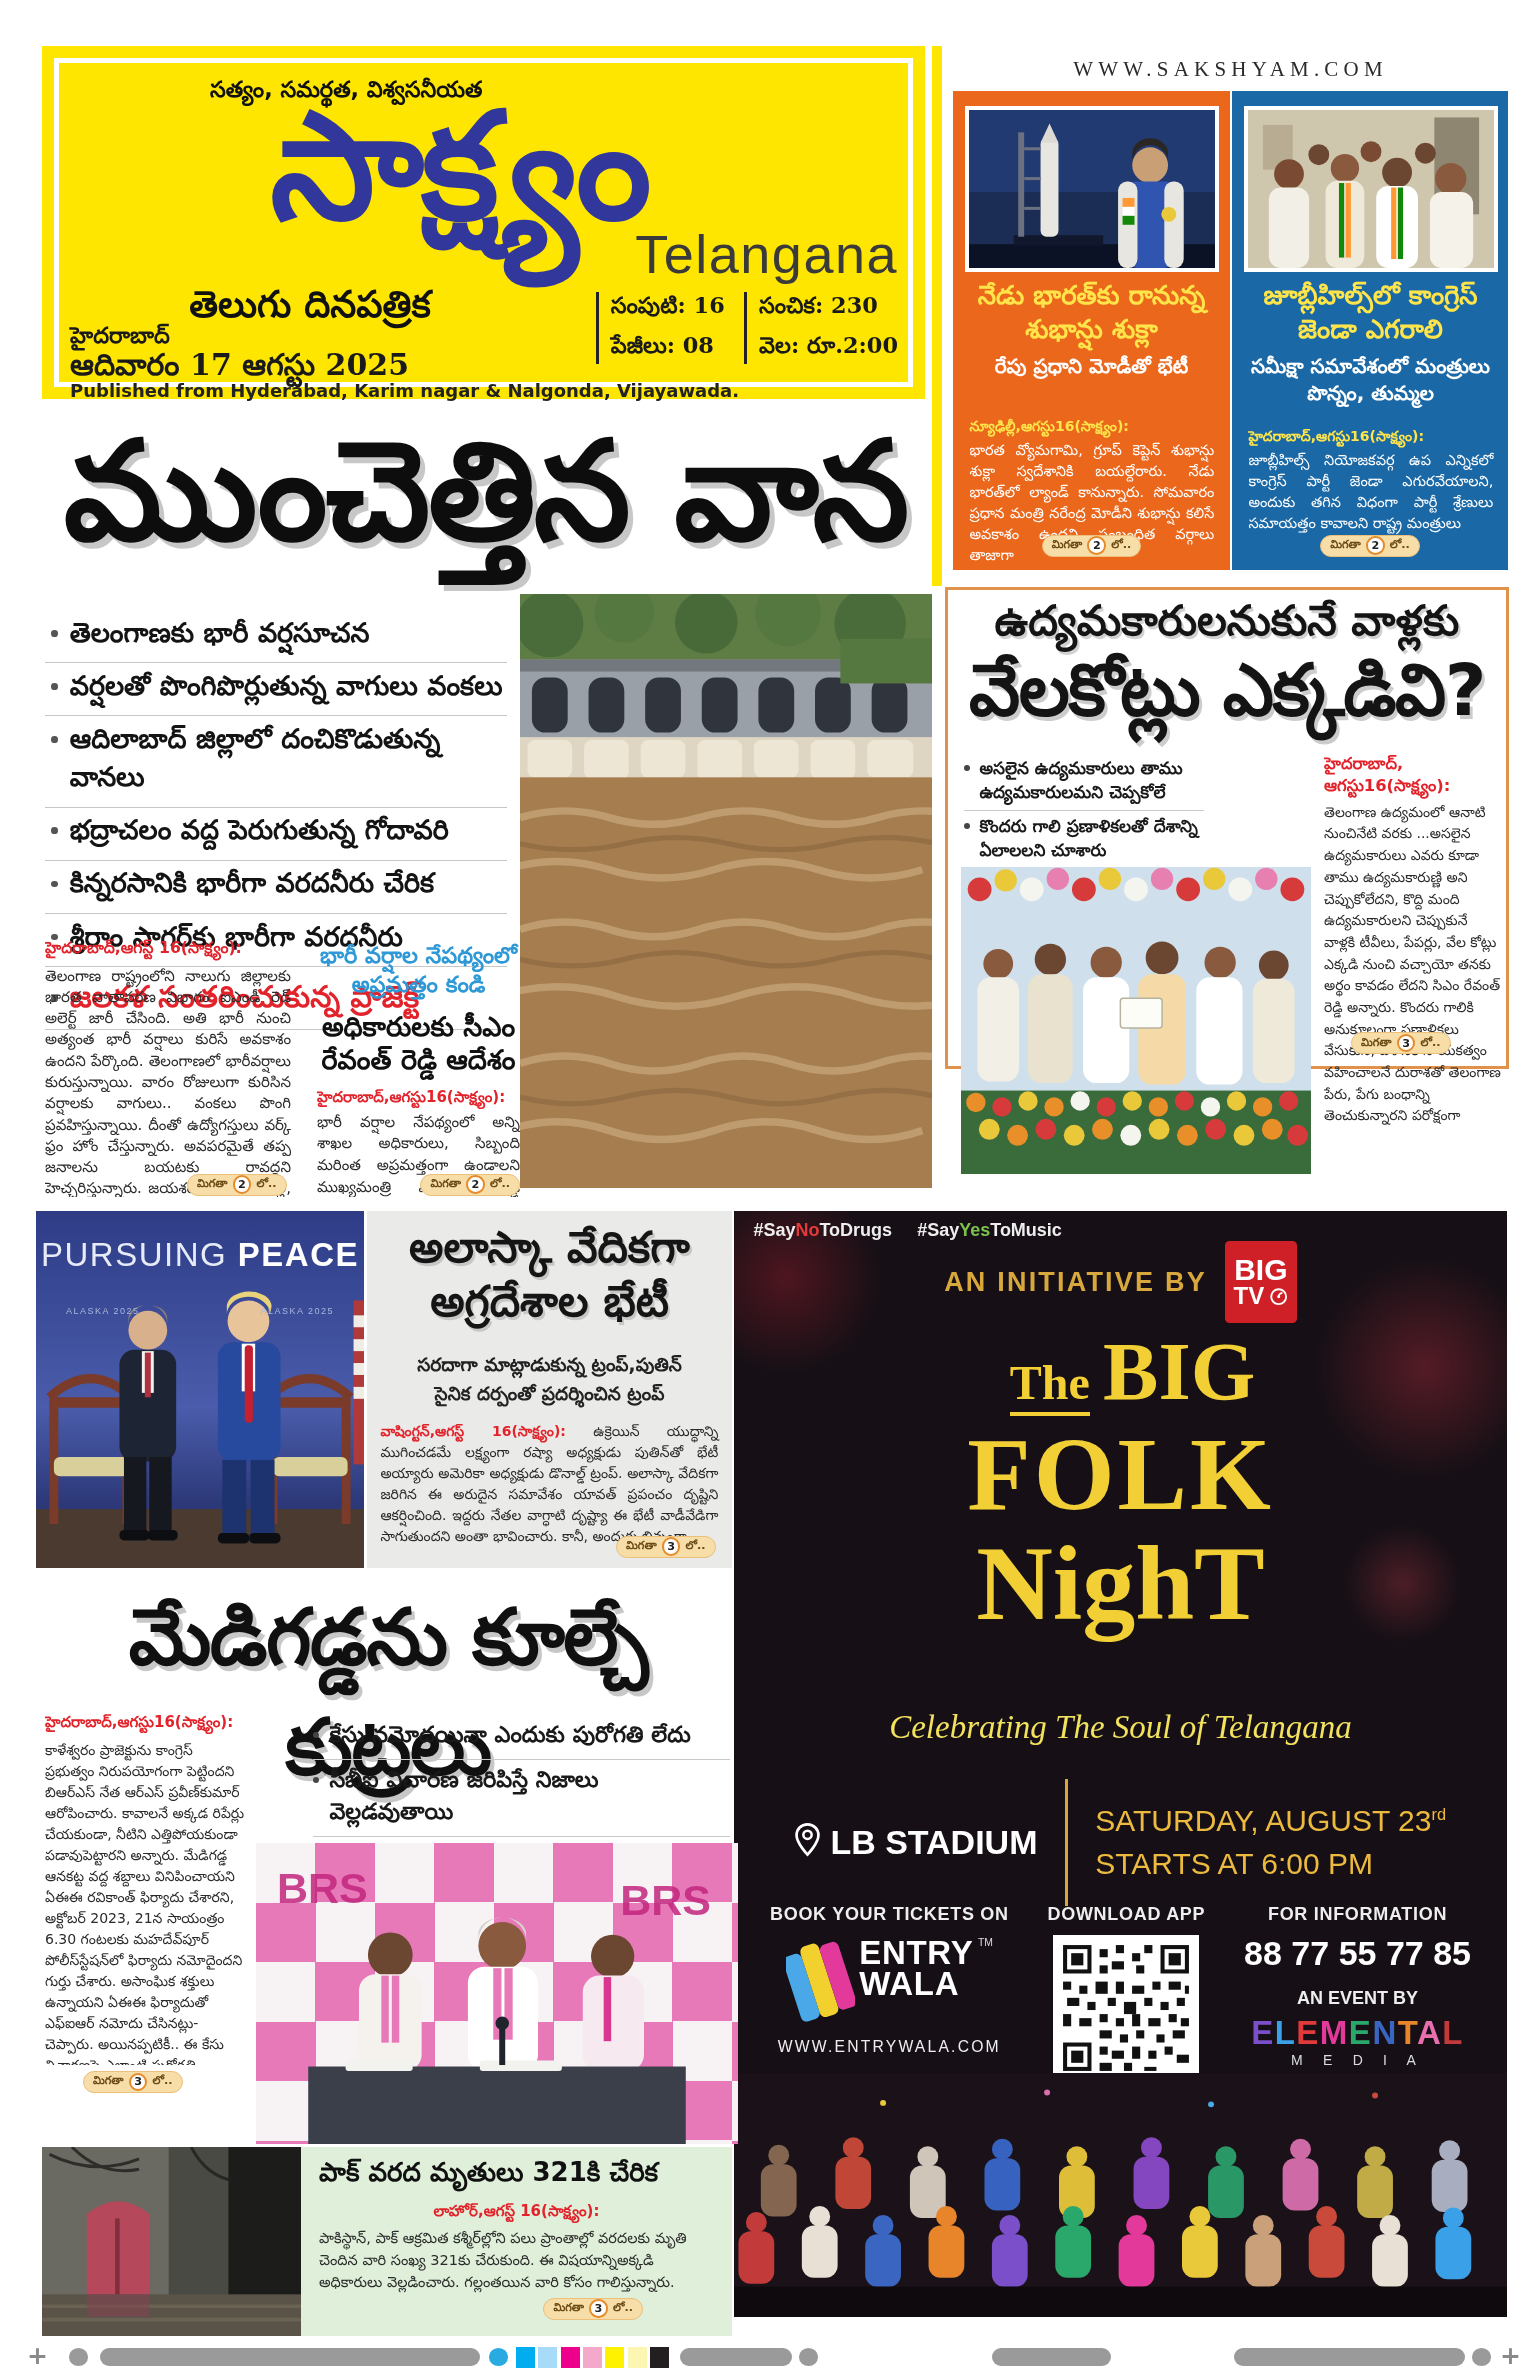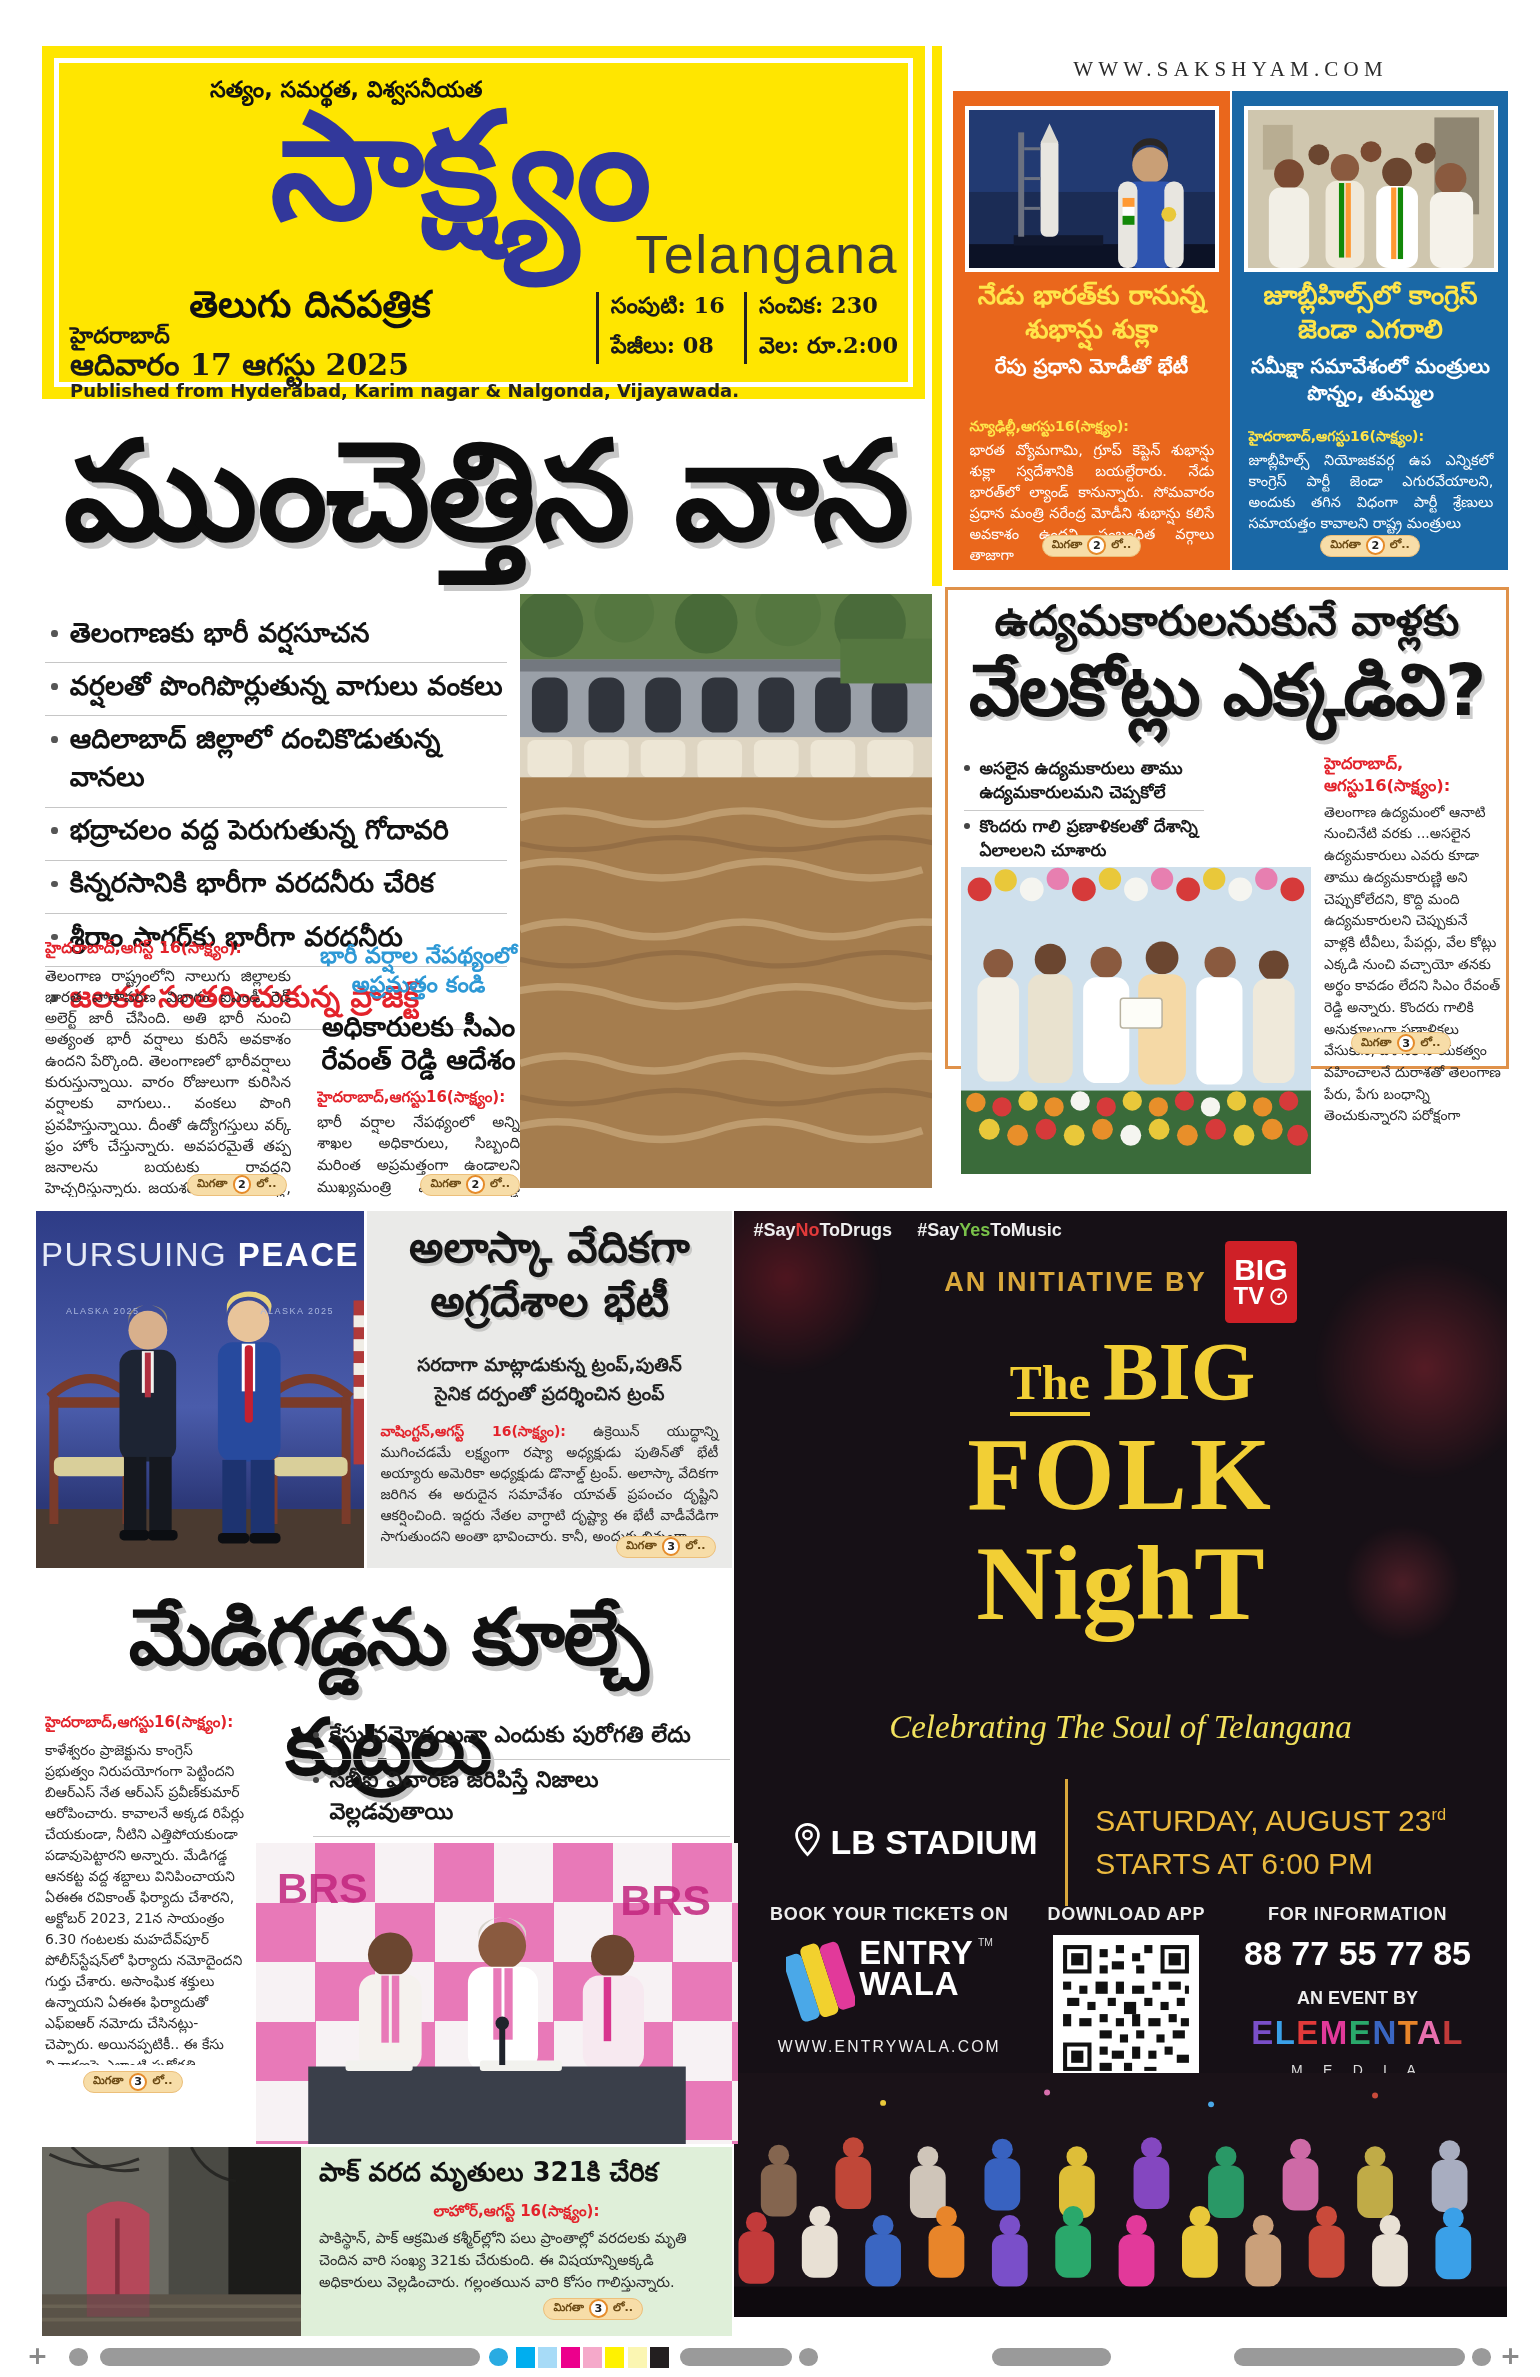--- a/index.html
+++ b/index.html
@@ -121,21 +121,21 @@
   .ew-site{font-size:15.7px;letter-spacing:2.2px;color:#eee;margin-top:12px;}
   .qr{margin-top:10.4px;width:134px;height:134px;background:#fff;padding:6px;}
   .phone{font-size:34px;font-weight:900;color:#fff;margin-top:9px;}
   .eventby{font-size:18px;font-weight:bold;color:#eee;margin-top:15px;}
   .elemental{font-size:33px;font-weight:900;letter-spacing:1.5px;margin-top:4.5px;font-family:"Liberation Sans",sans-serif;}
   .elemental span:nth-child(1){color:#7a4fc9;}.elemental span:nth-child(2){color:#3aa0e8;}
   .elemental span:nth-child(3){color:#e23a3a;}.elemental span:nth-child(4){color:#e2399a;}
   .elemental span:nth-child(5){color:#2aa86b;}.elemental span:nth-child(6){color:#3a66c2;}
   .elemental span:nth-child(7){color:#e8852a;}.elemental span:nth-child(8){color:#e86fae;}
   .elemental span:nth-child(9){color:#c23a3a;}
-  .media-sub{font-size:14px;letter-spacing:8.2px;color:#ddd;margin-top:10px;}
+  .media-sub{font-size:14px;letter-spacing:8.2px;color:#ddd;margin-top:0;}
   #crowd{position:absolute;left:0;top:862px;width:773px;height:245px;overflow:hidden;background:linear-gradient(#141019,#2a1d24 60%,#151015);}
 
   
   .medi-headline{left:45px;top:1592px;width:686px;text-align:center;font-size:78px;font-weight:900;color:#101010;letter-spacing:-1.5px;text-shadow:3.7px 4.5px 0 rgba(0,0,0,.22);}
   .medi-left{left:45px;top:1713px;width:200px;height:352px;overflow:hidden;}
   .medi-left .dl-red{font-size:15px;}
   .medi-left .body{font-size:14px;line-height:1.5;color:#2b2b2b;margin-top:6px;}
   .medi-chip{left:83px;top:2071px;}
   .medi-bullets{left:313px;top:1715px;width:417px;}
   .md-item{display:flex;gap:10.4px;align-items:baseline;padding:6px 0;border-bottom:1.5px solid #c9c9c9;font-size:22.4px;font-weight:bold;}

